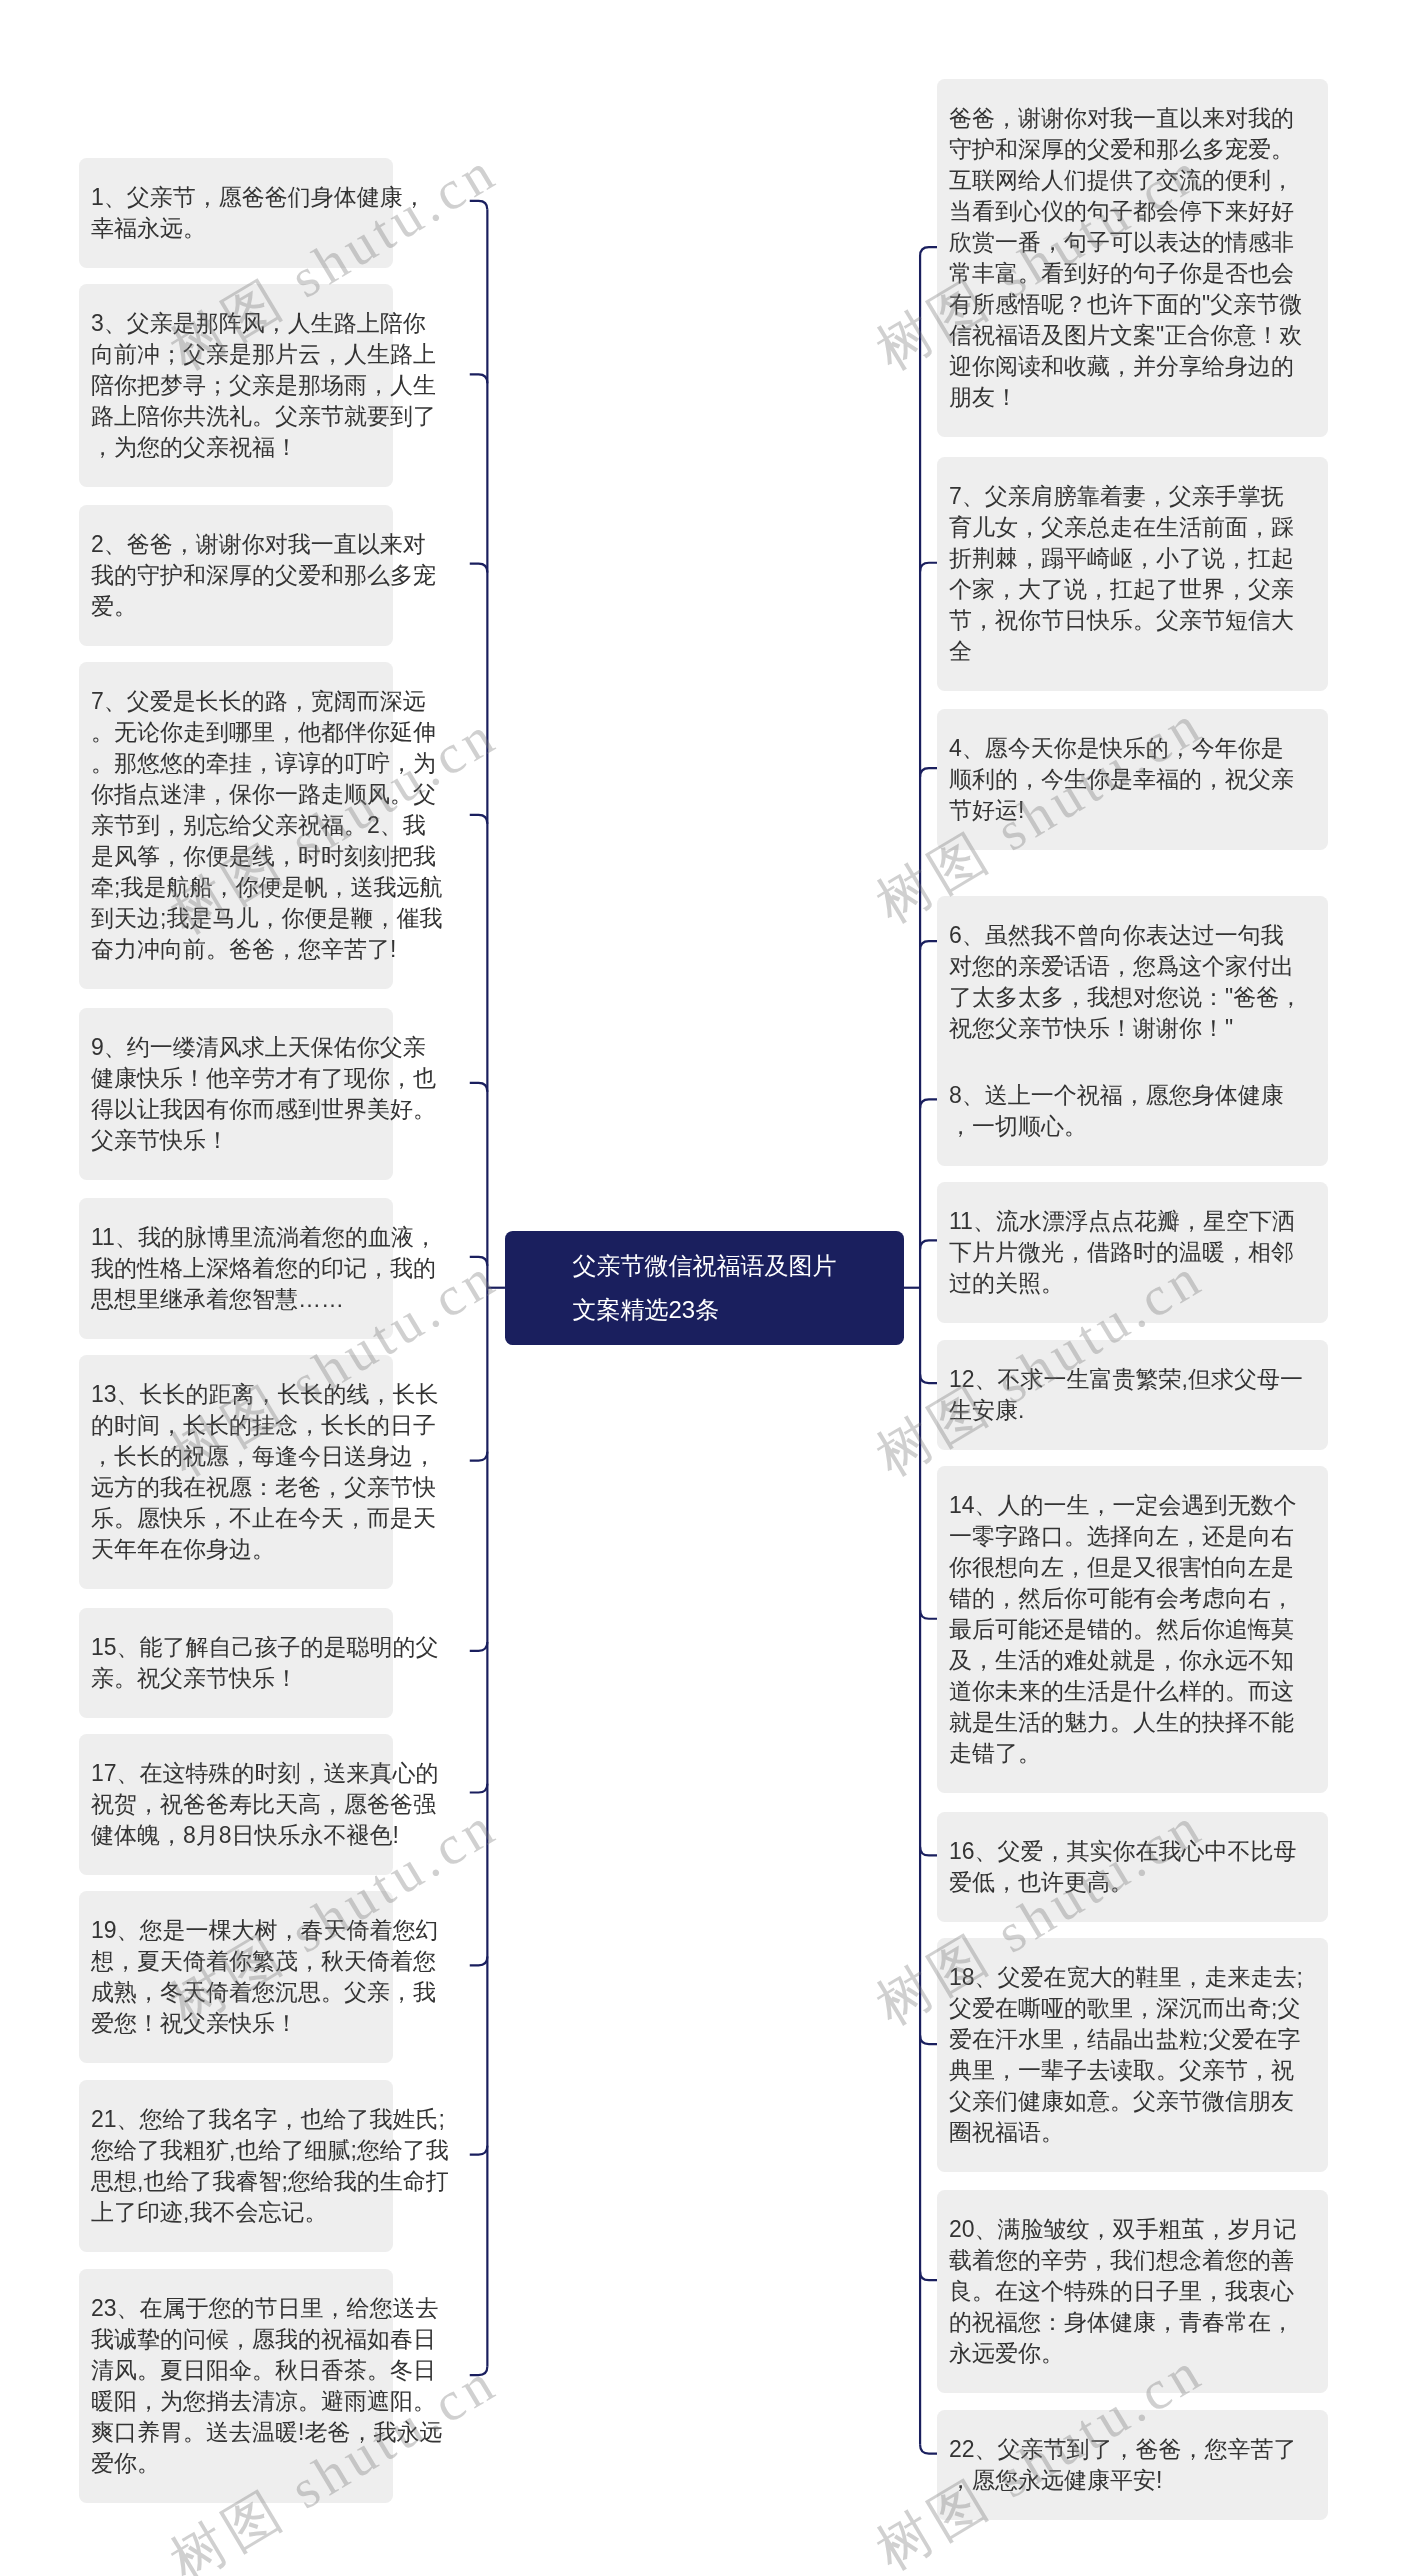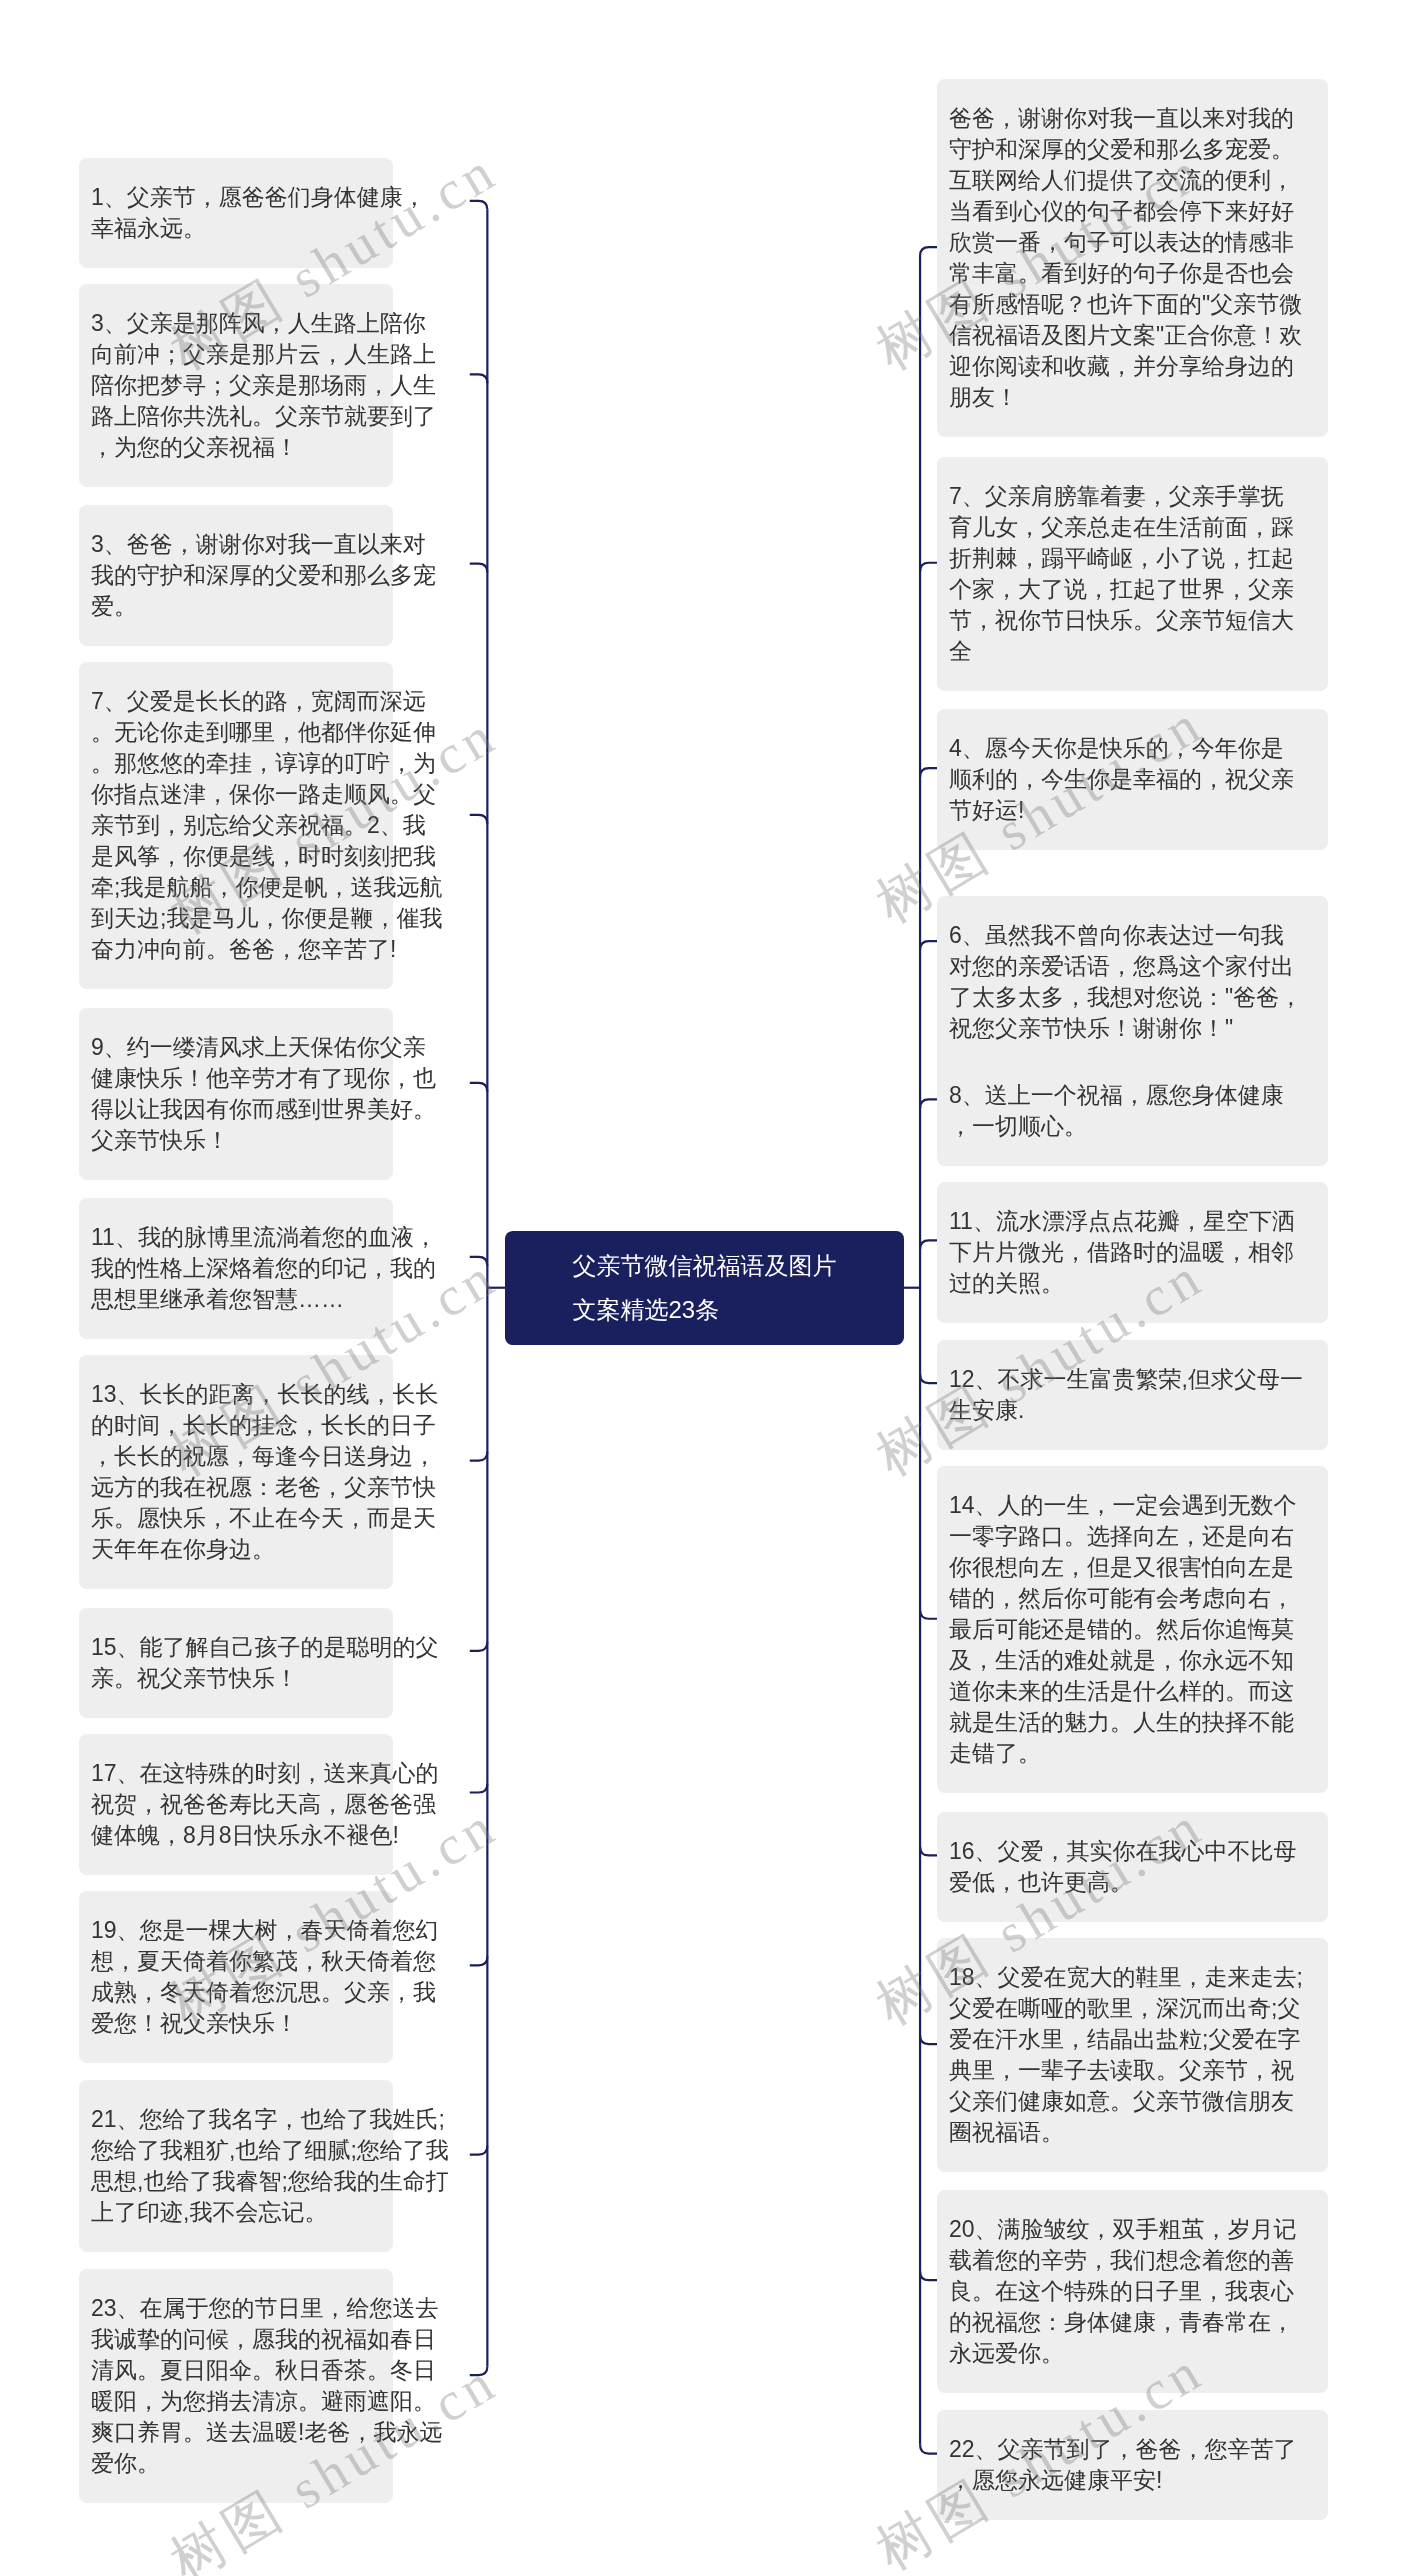--- a/index.html
+++ b/index.html
@@ -130,21 +130,21 @@
 幸福永远。</div>
 </div>
 <div class="node left" style="top:284px">
   <div class="node-text">3、父亲是那阵风，人生路上陪你
 向前冲；父亲是那片云，人生路上
 陪你把梦寻；父亲是那场雨，人生
 路上陪你共洗礼。父亲节就要到了
 ，为您的父亲祝福！</div>
 </div>
 <div class="node left" style="top:505px">
-  <div class="node-text">3、爸爸，谢谢你对我一直以来对
+  <div class="node-text">2、爸爸，谢谢你对我一直以来对
 我的守护和深厚的父爱和那么多宠
 爱。</div>
 </div>
 <div class="node left" style="top:662px">
   <div class="node-text">7、父爱是长长的路，宽阔而深远
 。无论你走到哪里，他都伴你延伸
 。那悠悠的牵挂，谆谆的叮咛，为
 你指点迷津，保你一路走顺风。父
 亲节到，别忘给父亲祝福。2、我
 是风筝，你便是线，时时刻刻把我

